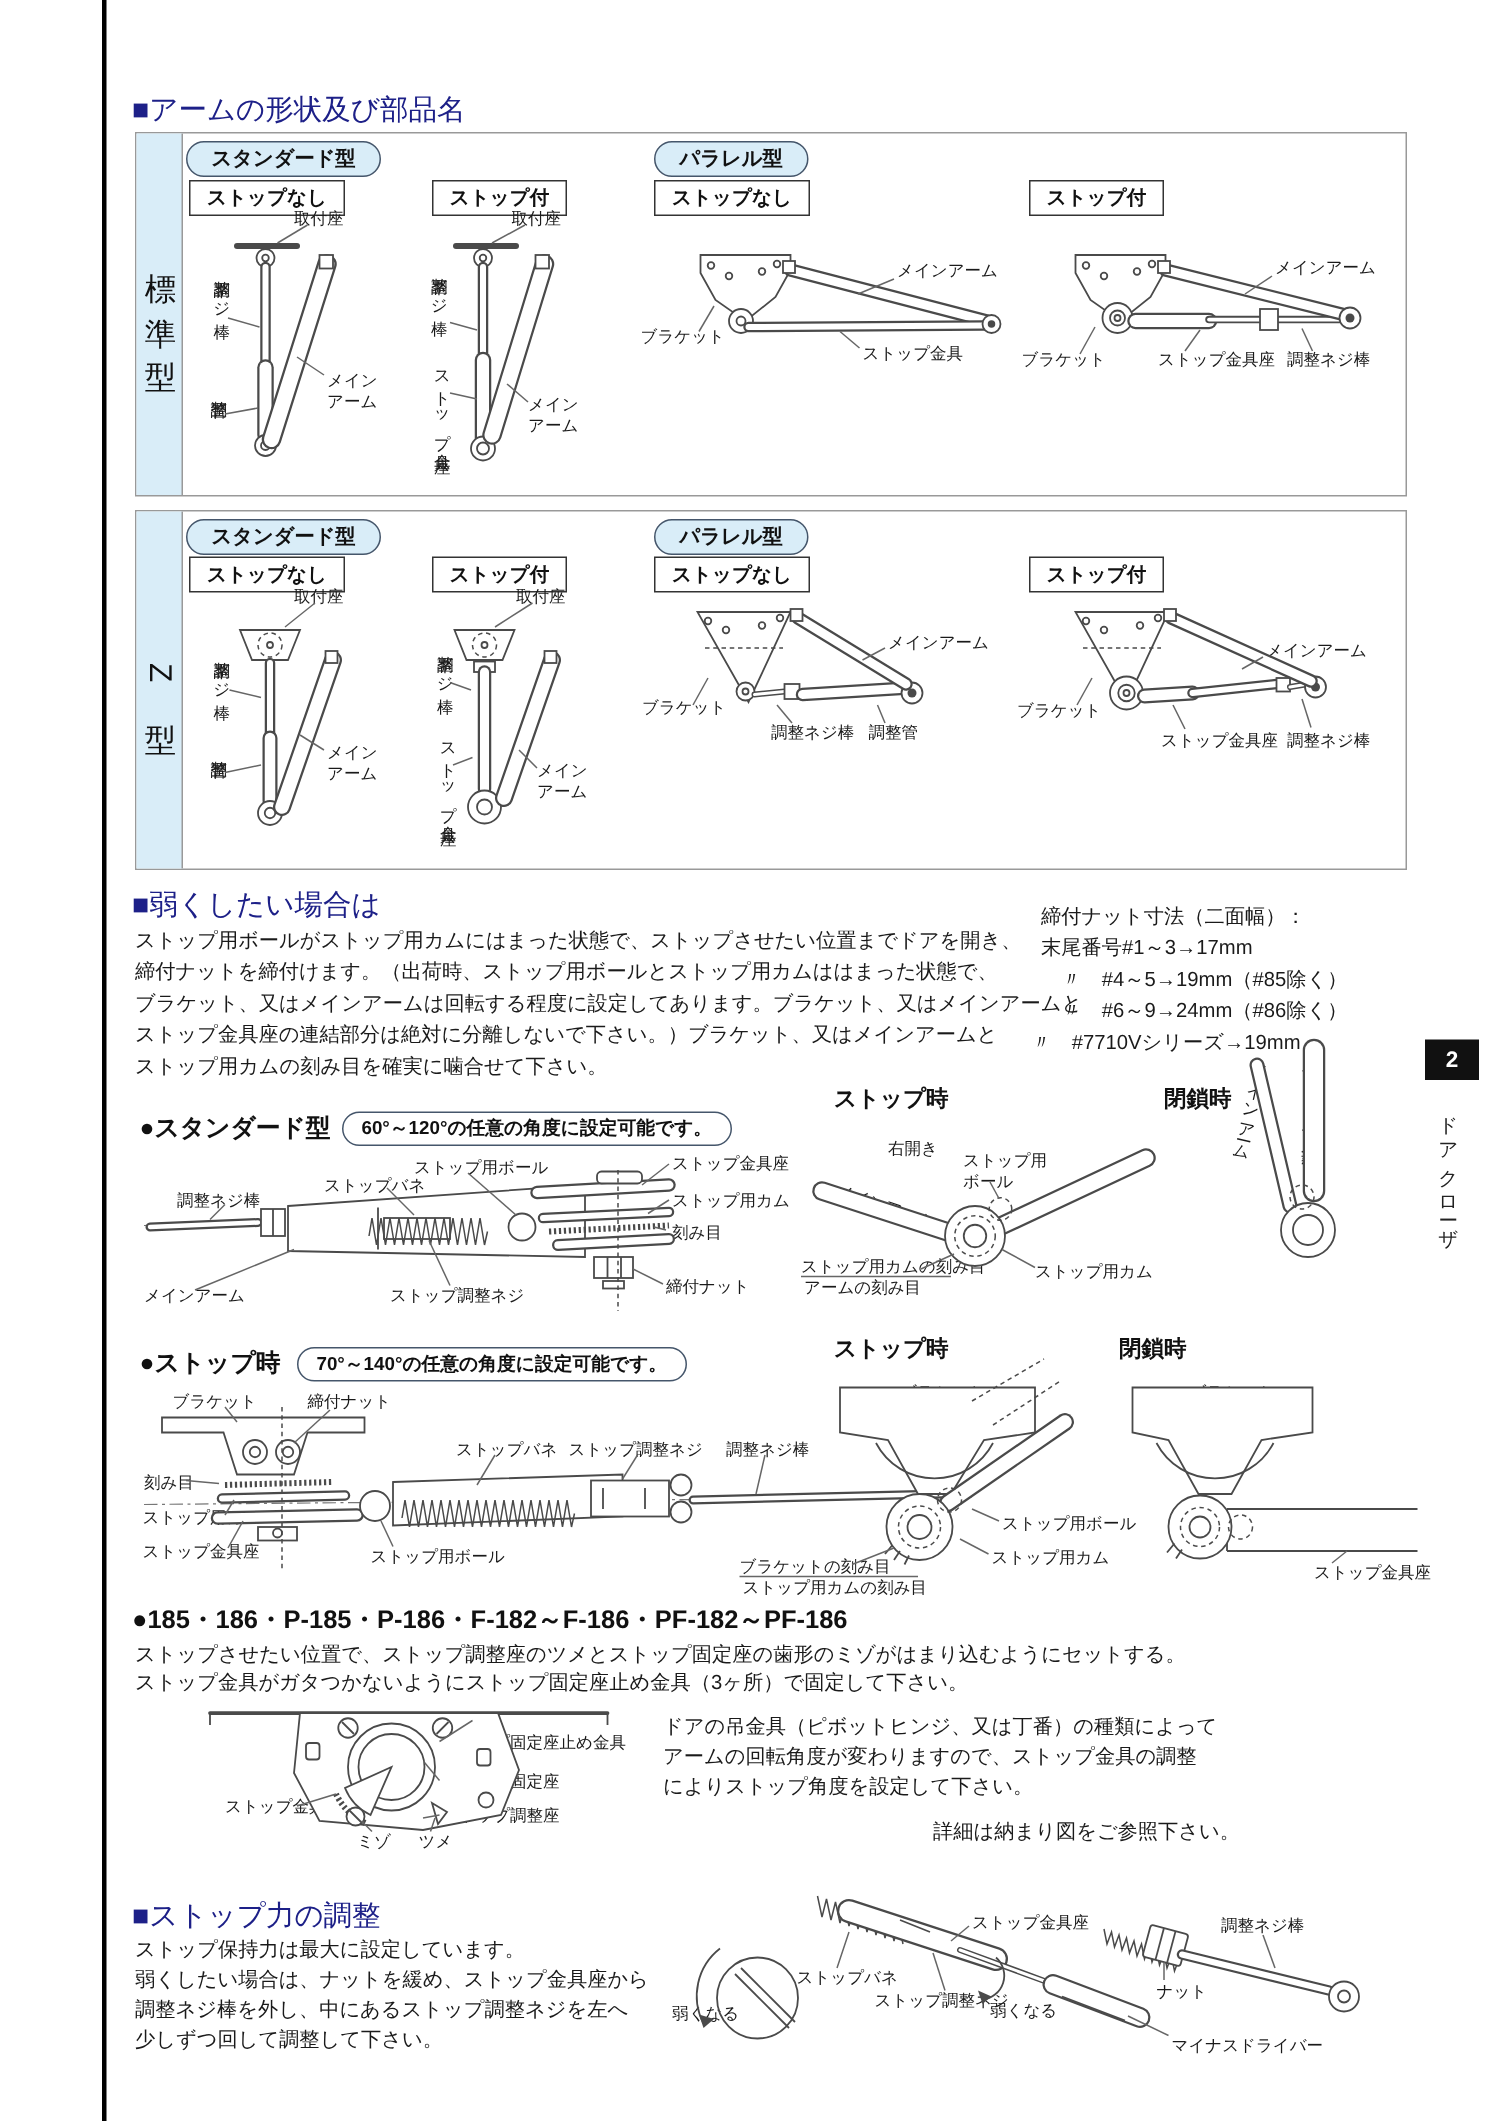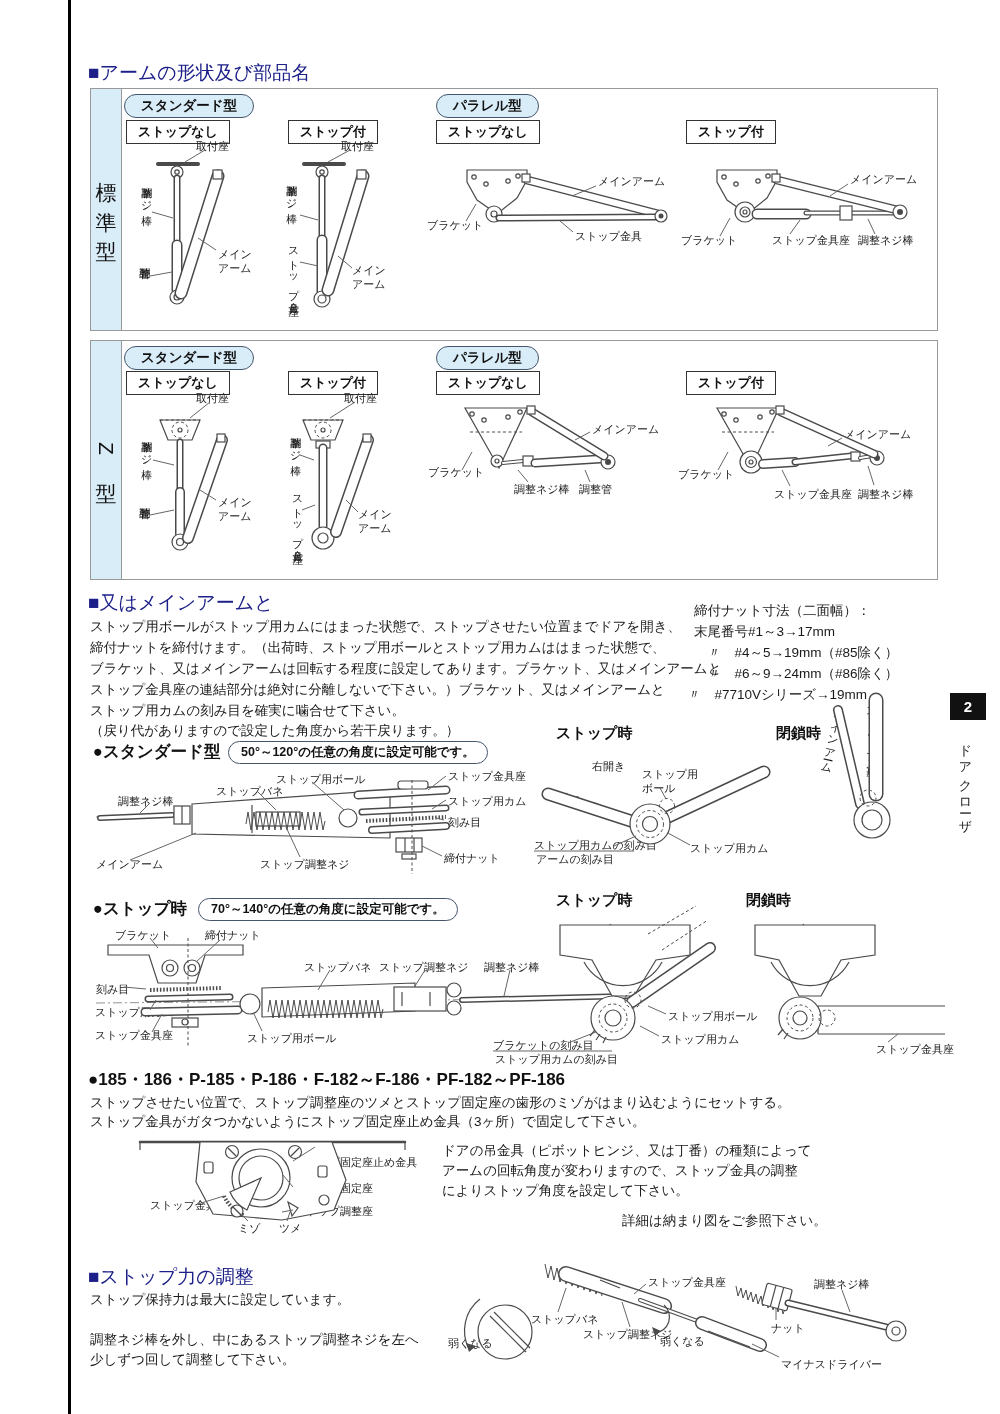--- a/index.html
+++ b/index.html
@@ -98,39 +98,38 @@
 アーム</span>
   <span class="lbl" style="left:428px;top:466px">ブラケット</span>
   <span class="lbl" style="left:514px;top:483px">調整ネジ棒</span>
   <span class="lbl" style="left:579px;top:483px">調整管</span>
   <span class="lbl" style="left:592px;top:423px">メインアーム</span>
   <span class="lbl" style="left:678px;top:468px">ブラケット</span>
   <span class="lbl" style="left:774px;top:488px">ストップ金具座</span>
   <span class="lbl" style="left:858px;top:488px">調整ネジ棒</span>
   <span class="lbl" style="left:844px;top:428px">メインアーム</span>
 
-  <div class="sec-title" style="left:88px;top:590px">■又はメインアームと</div>
+  <div class="sec-title" style="left:88px;top:590px">■弱くしたい場合は</div>
   <div class="bodyline" style="left:90px;top:618px">ストップ用ボールがストップ用カムにはまった状態で、ストップさせたい位置までドアを開き、</div>
   <div class="bodyline" style="left:90px;top:639px">締付ナットを締付けます。（出荷時、ストップ用ボールとストップ用カムははまった状態で、</div>
   <div class="bodyline" style="left:90px;top:660px">ブラケット、又はメインアームは回転する程度に設定してあります。ブラケット、又はメインアームと</div>
   <div class="bodyline" style="left:90px;top:681px">ストップ金具座の連結部分は絶対に分離しないで下さい。）ブラケット、又はメインアームと</div>
   <div class="bodyline" style="left:90px;top:702px">ストップ用カムの刻み目を確実に噛合せて下さい。</div>
-  <div class="bodyline" style="left:90px;top:722px">（戻り代がありますので設定した角度から若干戻ります。）</div>
 
   <div class="bodyline" style="left:694px;top:602px">締付ナット寸法（二面幅）：</div>
   <div class="bodyline" style="left:694px;top:623px">末尾番号#1～3→17mm</div>
   <div class="bodyline" style="left:694px;top:644px">　〃　#4～5→19mm（#85除く）</div>
   <div class="bodyline" style="left:694px;top:665px">　〃　#6～9→24mm（#86除く）</div>
   <div class="bodyline" style="left:674px;top:686px">　〃　#7710Vシリーズ→19mm</div>
 
   <div class="pgbox">2</div>
   <div class="sidetab">ドアクローザ</div>
 
   <div class="sub-h" style="left:93px;top:741px">●スタンダード型</div>
-  <div class="pill w" style="left:228px;top:741px">50°～120°の任意の角度に設定可能です。</div>
+  <div class="pill w" style="left:228px;top:741px">60°～120°の任意の角度に設定可能です。</div>
   <span class="lbl" style="left:118px;top:795px">調整ネジ棒</span>
   <span class="lbl" style="left:216px;top:785px">ストップバネ</span>
   <span class="lbl" style="left:276px;top:773px">ストップ用ボール</span>
   <span class="lbl" style="left:448px;top:770px">ストップ金具座</span>
   <span class="lbl" style="left:448px;top:795px">ストップ用カム</span>
   <span class="lbl" style="left:448px;top:816px">刻み目</span>
   <span class="lbl" style="left:444px;top:852px">締付ナット</span>
   <span class="lbl" style="left:96px;top:858px">メインアーム</span>
   <span class="lbl" style="left:260px;top:858px">ストップ調整ネジ</span>
 
@@ -181,20 +180,21 @@
   <span class="lbl" style="left:238px;top:1222px">ミゾ</span>
   <span class="lbl" style="left:279px;top:1222px">ツメ</span>
 
   <div class="bodyline" style="left:442px;top:1142px">ドアの吊金具（ピボットヒンジ、又は丁番）の種類によって</div>
   <div class="bodyline" style="left:442px;top:1162px">アームの回転角度が変わりますので、ストップ金具の調整</div>
   <div class="bodyline" style="left:442px;top:1182px">によりストップ角度を設定して下さい。</div>
   <div class="bodyline" style="left:622px;top:1212px">詳細は納まり図をご参照下さい。</div>
 
   <div class="sec-title" style="left:88px;top:1264px">■ストップ力の調整</div>
   <div class="bodyline" style="left:90px;top:1291px">ストップ保持力は最大に設定しています。</div>
+  <div class="bodyline" style="left:90px;top:1311px">弱くしたい場合は、ナットを緩め、ストップ金具座から</div>
   <div class="bodyline" style="left:90px;top:1331px">調整ネジ棒を外し、中にあるストップ調整ネジを左へ</div>
   <div class="bodyline" style="left:90px;top:1351px">少しずつ回して調整して下さい。</div>
 
   <span class="lbl" style="left:448px;top:1337px">弱くなる</span>
   <span class="lbl" style="left:531px;top:1313px">ストップバネ</span>
   <span class="lbl" style="left:648px;top:1276px">ストップ金具座</span>
   <span class="lbl" style="left:583px;top:1328px">ストップ調整ネジ</span>
   <span class="lbl" style="left:660px;top:1335px">弱くなる</span>
   <span class="lbl" style="left:771px;top:1322px">ナット</span>
   <span class="lbl" style="left:814px;top:1278px">調整ネジ棒</span>

